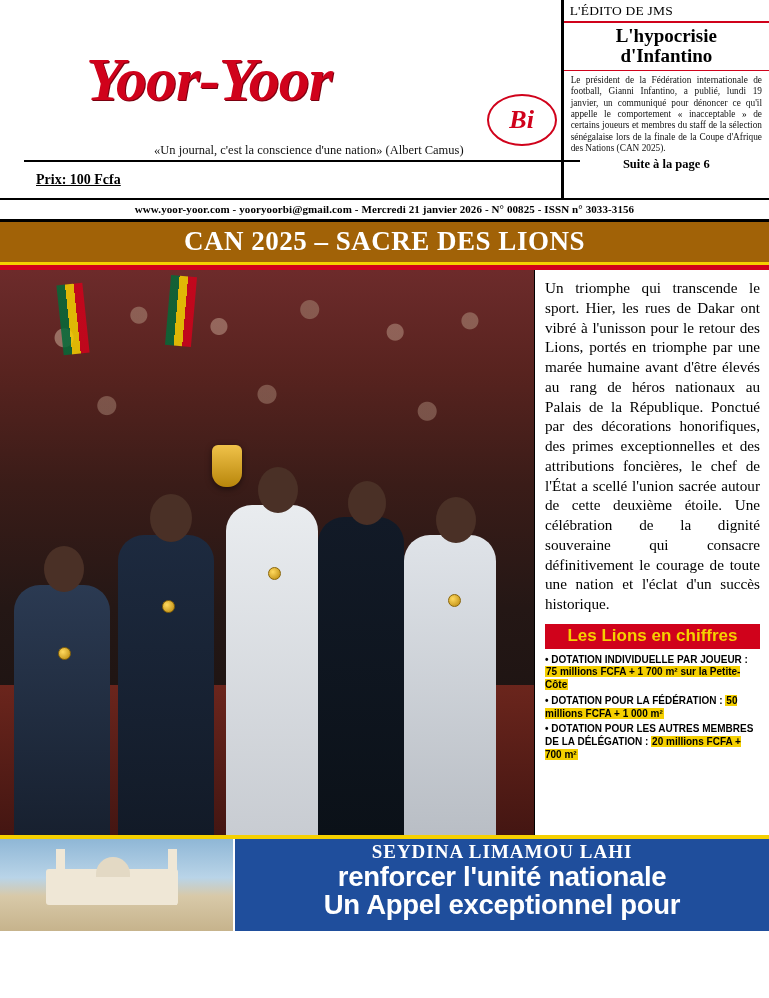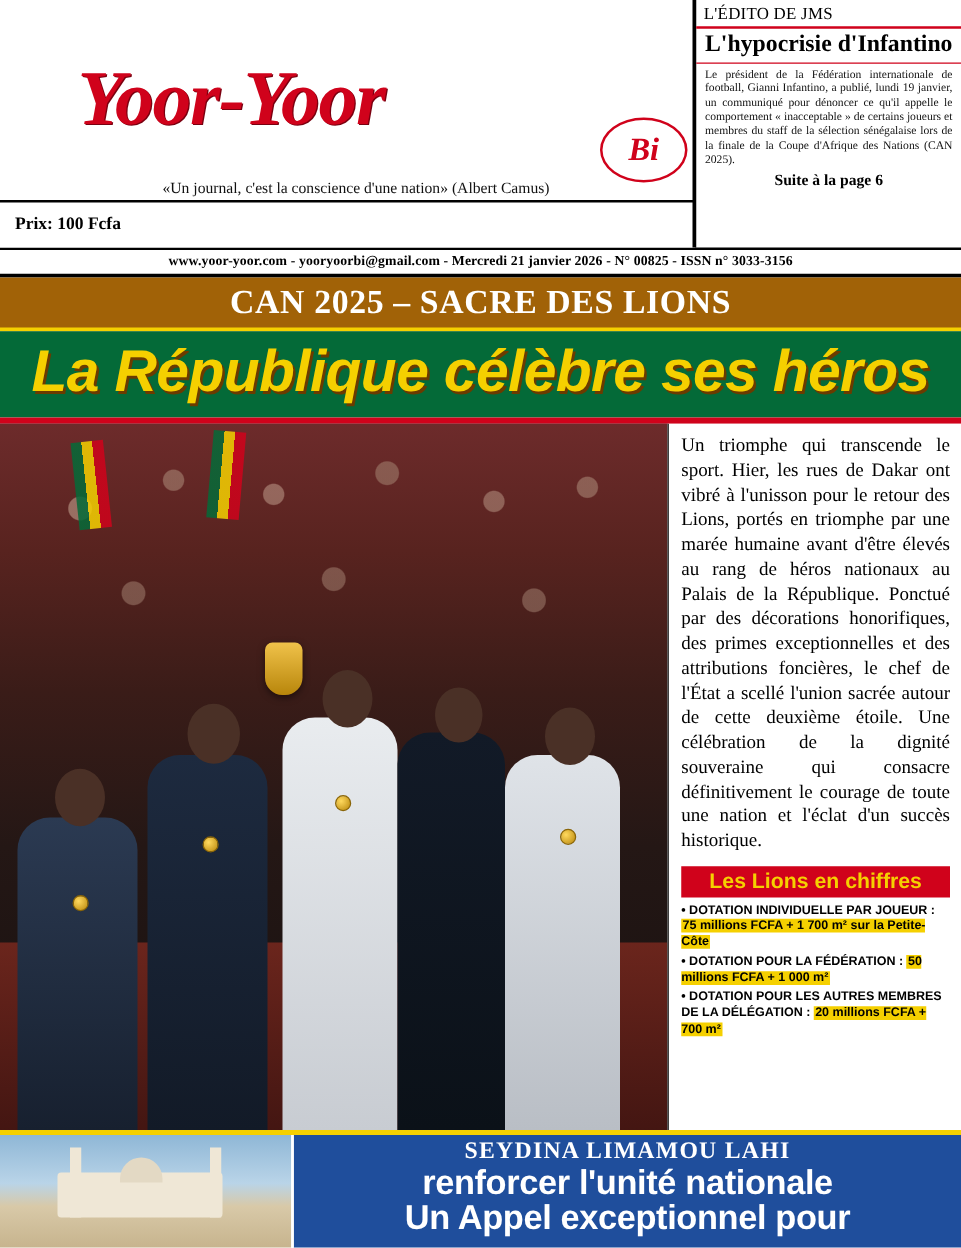--- a/index.html
+++ b/index.html
@@ -13,20 +13,21 @@
 
   
   .top { display: flex; width: 769px; height: 198px; }
 
   
   .masthead {
     position: relative;
     width: 556px; height: 198px;
     border-right: 2px solid #000;
     background: #fff;
+    margin-left: 24px;
   }
   .masthead-inner { position: relative; height: 160px; }
   .logo {
     position: absolute;
     left: 62px; top: 44px;
     font-family: "Liberation Serif", serif;
     font-weight: bold;
     font-style: italic;
     font-size: 62px;
     letter-spacing: -1px;
@@ -51,21 +52,21 @@
     left: 130px; top: 143px;
     font-size: 12.5px;
     color: #111;
     font-family: "Liberation Serif", serif;
   }
   .price-row {
     position: absolute;
     left: 0; top: 160px;
     width: 556px; height: 38px;
     border-top: 2px solid #000;
-    display: flex; align-items: center;
+    display: flex; align-items: center; text-decoration: underline;
   }
   .price {
     font-weight: bold;
     font-size: 14px;
     padding-left: 12px;
     width: 140px;
     font-family: "Liberation Serif", serif;
   }
 
   
@@ -302,23 +303,20 @@
       <div class="edito-title">L'ÉDITO DE JMS</div>
       <div class="edito-head">L'hypocrisie d'Infantino</div>
       <div class="edito-body">Le président de la Fédération internationale de football, Gianni Infantino, a publié, lundi 19 janvier, un communiqué pour dénoncer ce qu'il appelle le comportement « inacceptable » de certains joueurs et membres du staff de la sélection sénégalaise lors de la finale de la Coupe d'Afrique des Nations (CAN 2025).</div>
       <div class="edito-more">Suite à la page 6</div>
     </div>
   </div>
 
   <div class="contact-bar">www.yoor-yoor.com  -  yooryoorbi@gmail.com - Mercredi 21 janvier 2026 - N° 00825 - ISSN n° 3033-3156</div>
 
   <div class="kicker-band">CAN 2025 – SACRE DES LIONS</div>
-  <div class="headline-band">
-    <div class="headline">La République célèbre ses héros</div>
-  </div>
   <div class="band-bottom"></div>
 
   <div class="main">
 
     <div class="photo">
       <div class="crowd"></div>
       <div class="flag-stripe"></div>
       <div class="flag-stripe b"></div>
       <div class="stage-floor"></div>
 

